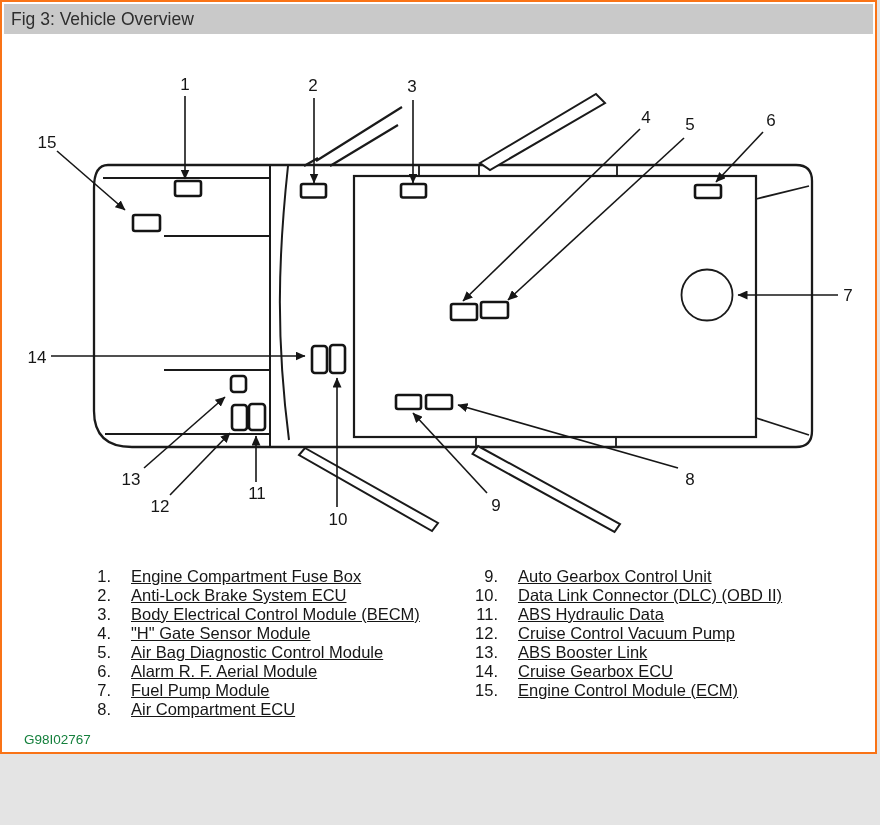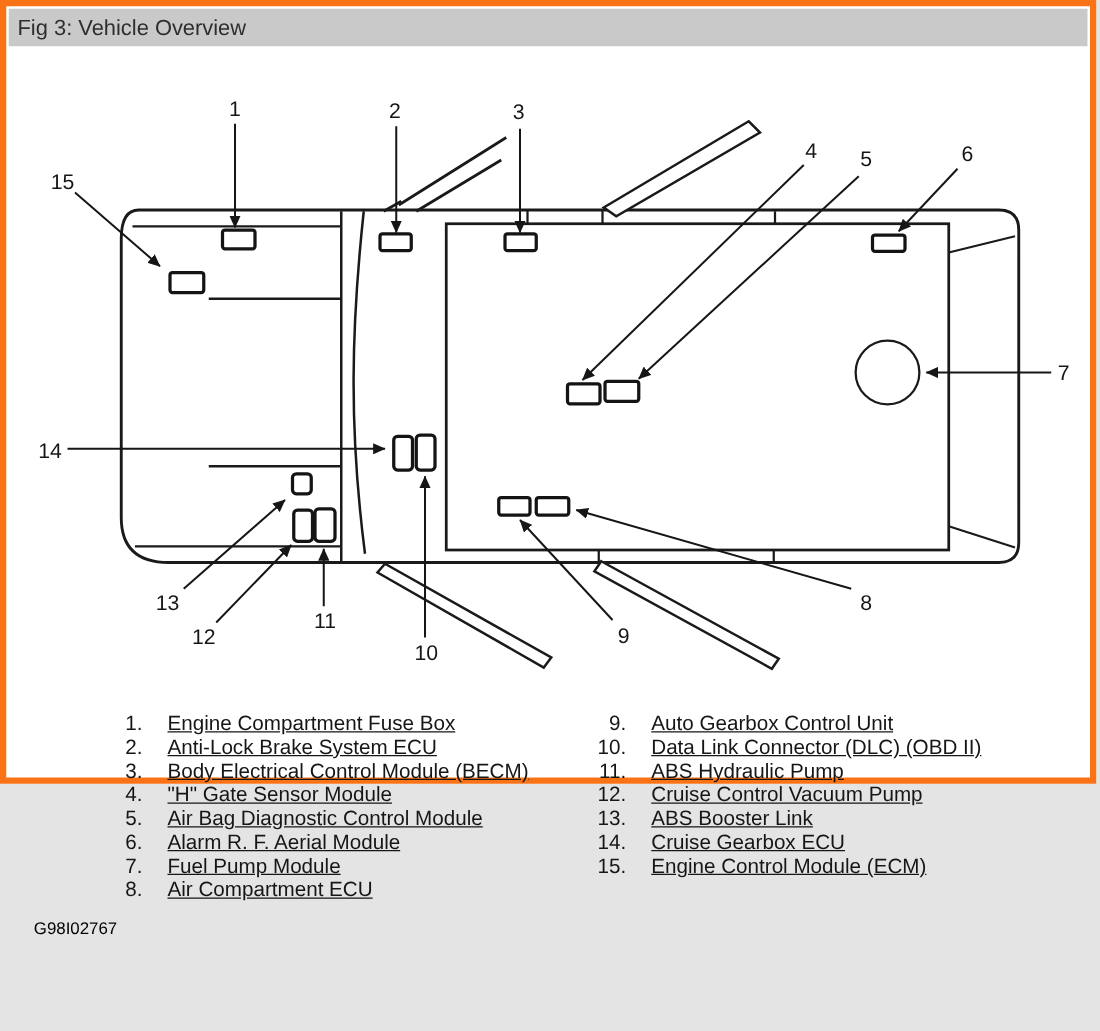--- a/index.html
+++ b/index.html
@@ -1,30 +1,30 @@
 <!DOCTYPE html>
 <html><head>
 <meta charset="utf-8">
 <style>
   html,body{margin:0;padding:0;}
   body{font-family:"Liberation Sans", sans-serif; background:#e4e4e4;}
   .page{position:relative;width:880px;height:825px;background:#e4e4e4;overflow:hidden;}
-  .panel{position:absolute;left:0;top:0;width:877px;height:627px;box-sizing:border-box;
-         border:5px solid #f97316;background:#ffffff;}
+  .panel{position:absolute;left:0;top:0;width:877px;height:754px;box-sizing:border-box;
+         border:2px solid #f97316;background:#ffffff;}
   .header-band{position:absolute;left:2px;top:2px;right:2px;height:30px;background:#c9c9c9;
          line-height:30px;padding-left:7px;font-size:17.5px;color:#2e2e2e;}
   .diagram-svg{position:absolute;left:0;top:50px;}
   .legend-col{position:absolute;font-size:16.5px;line-height:19px;color:#161616;white-space:nowrap;}
   .legend-col1{left:85px;top:565px;}
   .legend-col2{left:452px;top:565px;}
   .lrow{display:flex;}
   .legend-col1 .lnum{display:inline-block;width:24px;text-align:right;flex:0 0 24px;}
   .legend-col2 .lnum{display:inline-block;width:44px;text-align:right;flex:0 0 44px;}
   .ltxt{margin-left:20px;text-decoration:underline;}
-  .footer-code{position:absolute;left:22px;top:730px;font-size:13.5px;color:#000000;}
+  .footer-code{position:absolute;left:22px;top:730px;font-size:13.5px;color:#15803d;}
   svg text{font-family:"Liberation Sans", sans-serif;font-size:17px;fill:#161616;}
 </style>
 </head>
 <body>
 
 <div class="page">
   <div class="panel">
 
     <div class="header-band">
       <span>Fig 3: Vehicle Overview</span>
@@ -149,21 +149,21 @@
       <div class="lrow">
           <span class="lnum">9.</span>
           <span class="ltxt">Auto Gearbox Control Unit</span>
         </div>
       <div class="lrow">
           <span class="lnum">10.</span>
           <span class="ltxt">Data Link Connector (DLC) (OBD II)</span>
         </div>
       <div class="lrow">
           <span class="lnum">11.</span>
-          <span class="ltxt">ABS Hydraulic Pump</span>
+          <span class="ltxt">ABS Hydraulic Data</span>
         </div>
       <div class="lrow">
           <span class="lnum">12.</span>
           <span class="ltxt">Cruise Control Vacuum Pump</span>
         </div>
       <div class="lrow">
           <span class="lnum">13.</span>
           <span class="ltxt">ABS Booster Link</span>
         </div>
       <div class="lrow">

